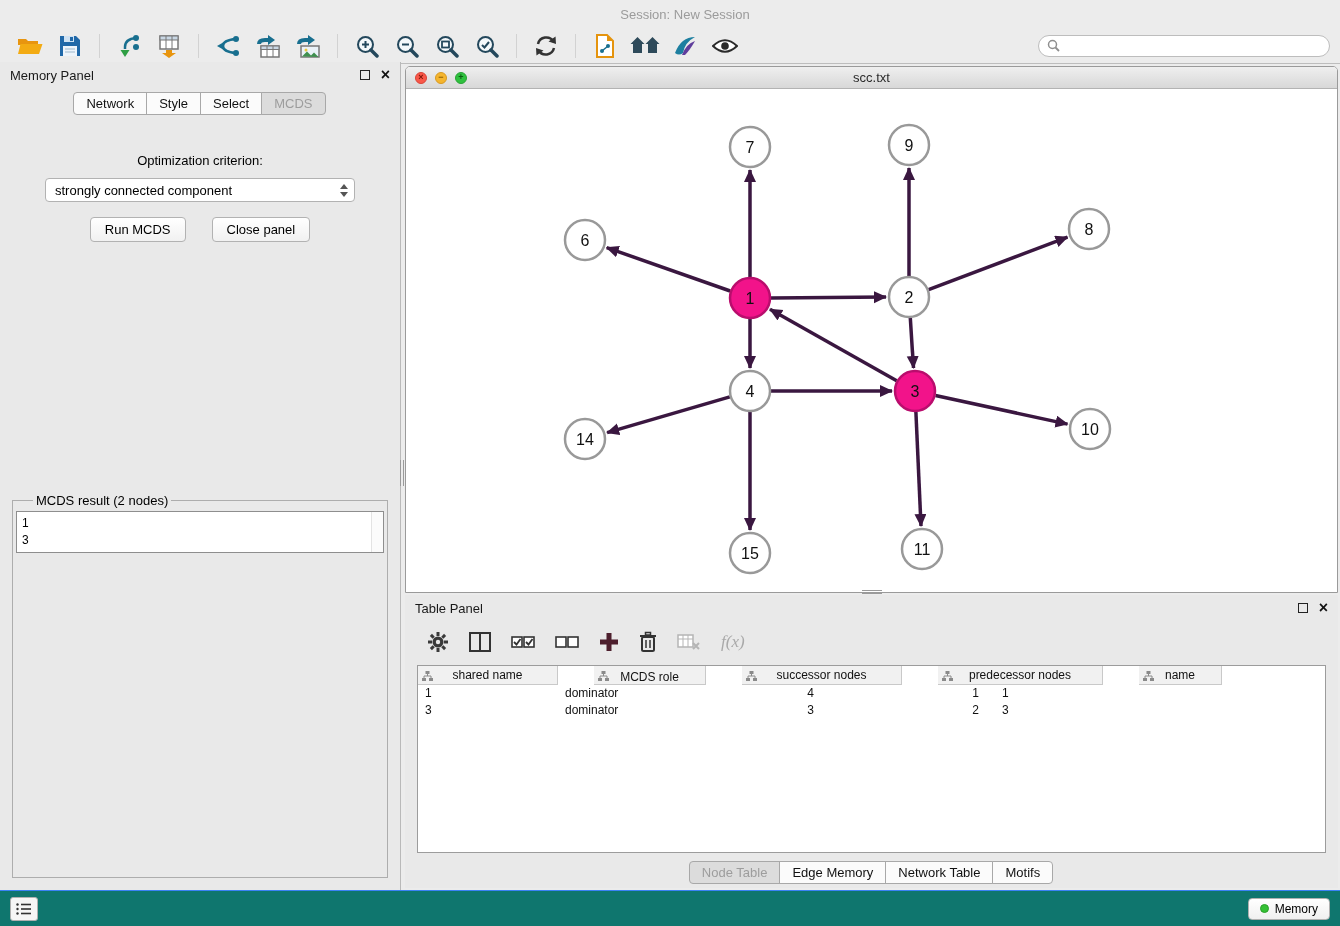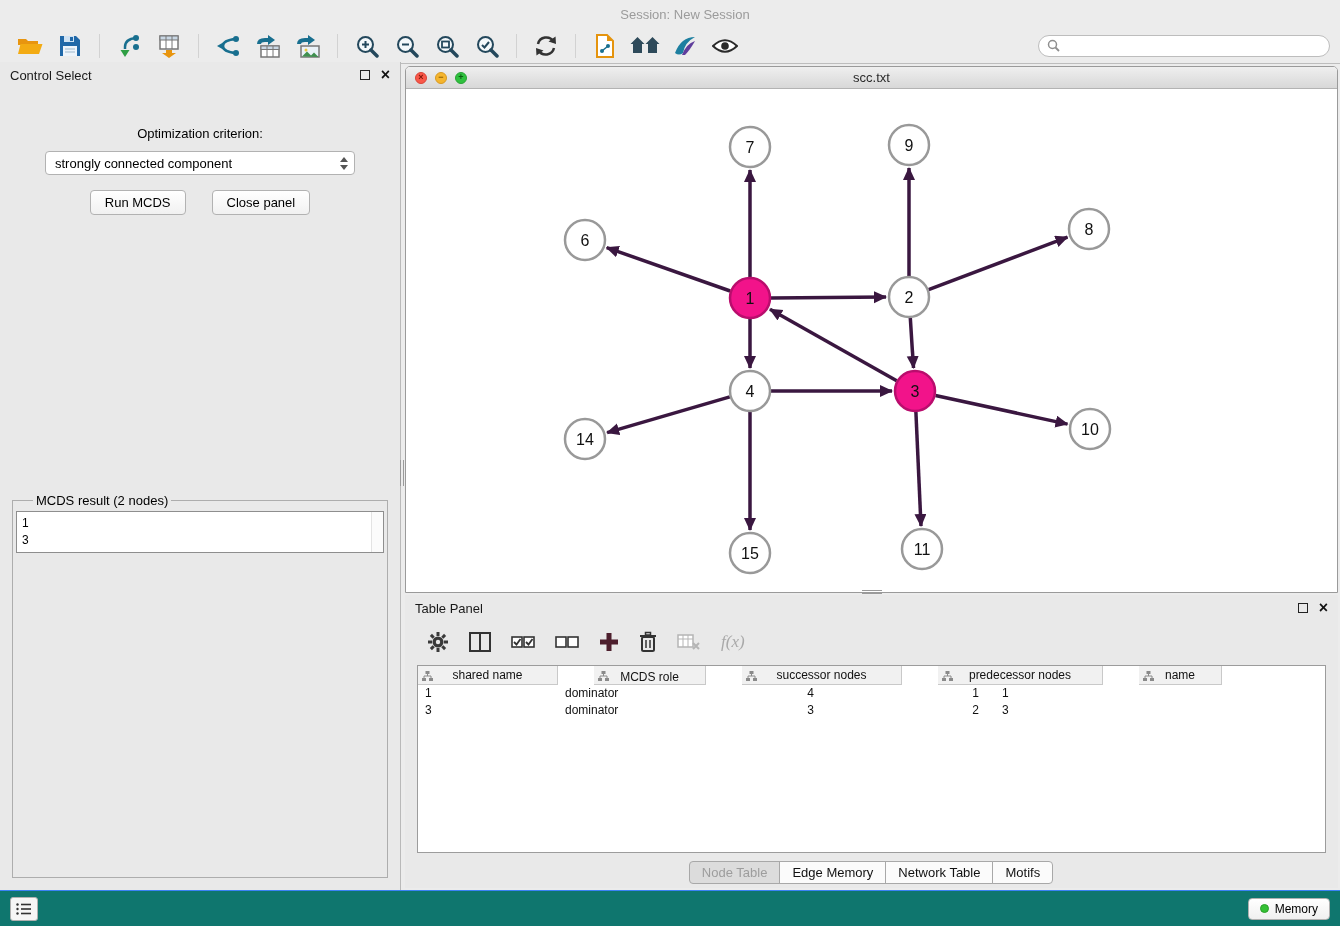--- a/index.html
+++ b/index.html
@@ -217,25 +217,31 @@
       <svg width="13" height="13" viewBox="0 0 13 13">
         <circle cx="5.5" cy="5.5" r="4" fill="none" stroke="#8e8e8e" stroke-width="1.5"></circle>
         <line x1="8.5" y1="8.5" x2="12" y2="12" stroke="#8e8e8e" stroke-width="1.8"></line>
       </svg>
       <input type="text" placeholder="" style="">
     </div>
   </div>
 
   <div class="control-panel">
     <div class="panel-header">
-      <span>Control Select</span>
+      <span>Memory Panel</span>
       <span class="spacer"></span>
       <span class="float-icon"></span>
       <span class="close-x">×</span>
     </div>
+    <div class="cp-tabs" id="cp-tabs">
+        <div class="tab">Network</div>
+        <div class="tab">Style</div>
+        <div class="tab">Select</div>
+        <div class="tab active">MCDS</div>
+      </div>
     <div class="cp-body">
       <div class="opt-label">Optimization criterion:</div>
       <div class="cp-select">
         <span>strongly connected component</span>
         <span class="stepper">
             <span class="up"></span>
             <span class="down"></span>
           </span>
       </div>
       <div class="cp-buttons">

